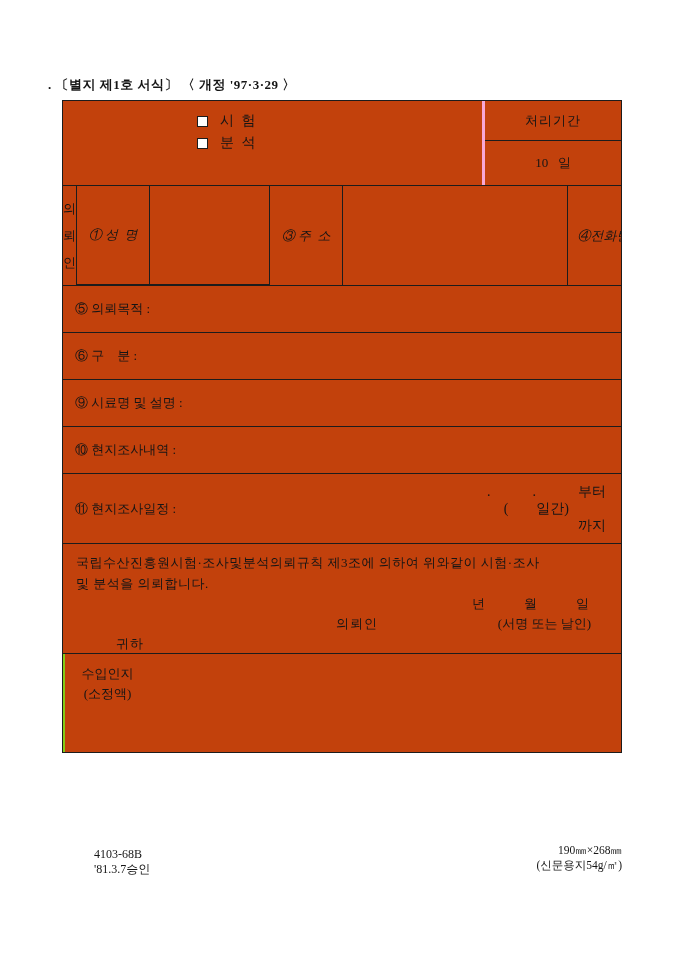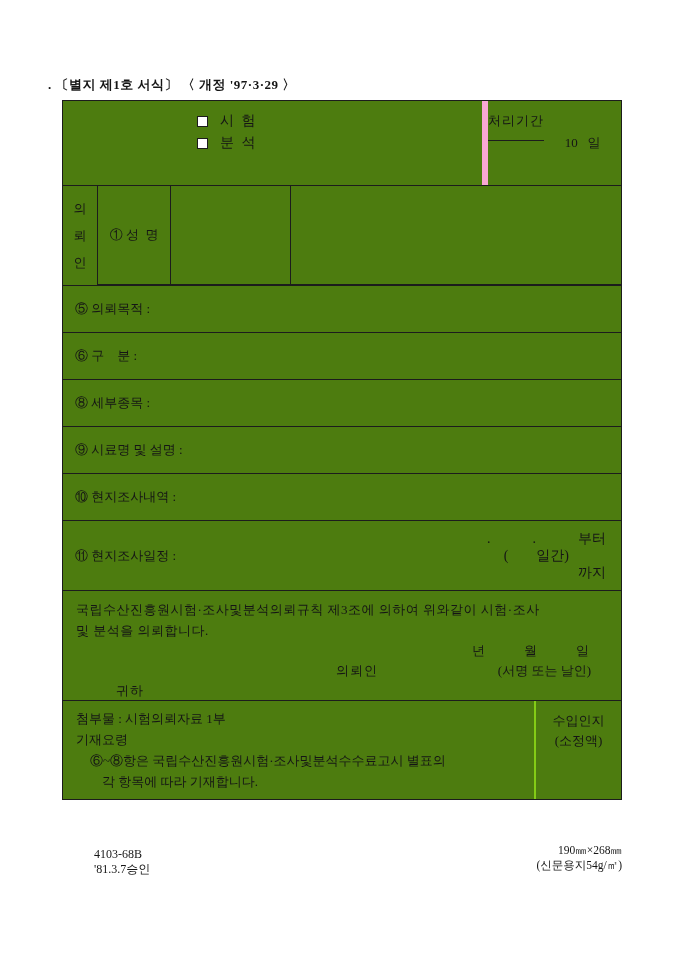--- a/index.html
+++ b/index.html
@@ -8,39 +8,39 @@
     width:680px; height:962px; position:relative;
     font-family:"Liberation Serif","DejaVu Serif",serif;
     color:#151515;
   }
   [data-bind] { white-space:pre; }
 
   .top-note { position:absolute; left:48px; top:76px; font-size:13px; letter-spacing:0.5px;font-weight:bold; }
 
   .form-table {
     position:absolute; left:62px; top:100px; width:560px;
-    border:1.5px solid #1c1c1c; background:#4d7c0f; overflow:hidden;
+    border:1.5px solid #1c1c1c; background:#c2410c; overflow:hidden;
   }
   .row { display:flex; border-bottom:1px solid #1c1c1c; }
   .row:last-child { border-bottom:none; }
 
   
   .r-header { height:85px; }
   .title-cell { flex:1; padding:9px 0 0 134px; }
   .title-line { height:22px; display:flex; align-items:center; font-size:14px; letter-spacing:2px; }
   .cb { width:11px; height:11px; border:1.3px solid #1c1c1c; display:inline-block; margin-right:12px; flex:0 0 auto; background:#fff; }
   .title-suffix { margin-left:30px; letter-spacing:2px; }
-  .period-cell { width:139px; border-left:6px solid #f9a8d4; display:flex; flex-direction:row; }
+  .period-cell { width:139px; border-left:3px solid #f9a8d4; display:flex; flex-direction:column; }
   .period-label { height:40px; border-bottom:1px solid #1c1c1c; display:flex; align-items:center; justify-content:center; font-size:13px; letter-spacing:1px; }
   .period-value { flex:1; display:flex; align-items:center; justify-content:center; font-size:13px; }
 
   
   .r-requester { height:100px; }
   .vert-cell { width:35px; border-right:1px solid #1c1c1c; display:flex; flex-direction:column; align-items:center; justify-content:center; gap:9px; font-size:13px; }
-  .req-grid { flex:1; display:flex; flex-direction:row; }
+  .req-grid { flex:1; display:flex; flex-direction:row;font-style:italic; }
   .req-row { flex:1; display:flex; }
   .req-row1 { border-bottom:1px solid #1c1c1c; }
   .req-label, .req-input { border-right:1px solid #1c1c1c; }
   .req-label { display:flex; align-items:center; justify-content:center; font-size:13px; }
   .grow { flex:1; border-right:none !important; }
   .w73 { width:73px; } .w120 { width:120px; } .w105 { width:105px; }
   .w225 { width:225px; } .w85 { width:85px; }
 
   
   .r-simple { height:47px; }
@@ -104,36 +104,37 @@
         <div data-bind="form.requester.group_label_chars.0">의</div>
         <div data-bind="form.requester.group_label_chars.1">뢰</div>
         <div data-bind="form.requester.group_label_chars.2">인</div>
       </div>
       <div class="req-grid">
         <div class="req-row req-row1">
           <div class="req-label w73" data-bind="form.requester.name_label">① 성  명</div>
           <div class="req-input w120"></div>
           <div class="req-input grow"></div>
         </div>
+        <div class="req-row">
+          <div class="req-label w73" data-bind="form.requester.address_label">③ 주  소</div>
+          <div class="req-input w225"></div>
+          <div class="req-label w85" data-bind="form.requester.phone_label">④전화번호</div>
+          <div class="req-input grow"></div>
+        </div>
       </div>
     </div>
 
     <div class="row r-simple">
       <div class="simple-cell">
         <span data-bind="form.rows.0.label">⑤ 의뢰목적 :</span>
       </div>
     </div>
     <div class="row r-simple">
       <div class="simple-cell">
         <span data-bind="form.rows.1.label">⑥ 구    분 :</span>
-      </div>
-    </div>
-    <div class="row r-simple">
-      <div class="simple-cell">
-        <span data-bind="form.rows.3.label">⑧ 세부종목 :</span>
       </div>
     </div>
     <div class="row r-simple">
       <div class="simple-cell">
         <span data-bind="form.rows.4.label">⑨ 시료명 및 설명 :</span>
       </div>
     </div>
     <div class="row r-simple">
       <div class="simple-cell">
         <span data-bind="form.rows.5.label">⑩ 현지조사내역 :</span>
@@ -156,26 +157,20 @@
         <div class="decl-date" data-bind="form.declaration.date_line">년            월            일</div>
         <div class="decl-sign">
           <span class="decl-requester" data-bind="form.declaration.requester_label">의뢰인</span>
           <span class="decl-signlabel" data-bind="form.declaration.sign_label">(서명 또는 날인)</span>
         </div>
         <div class="decl-recipient" data-bind="form.declaration.recipient">귀하</div>
       </div>
     </div>
 
     <div class="row r-foot">
-      <div class="foot-left">
-        <div class="foot-line" data-bind="form.footer_cell.attachment">첨부물 : 시험의뢰자료 1부</div>
-        <div class="foot-line" data-bind="form.footer_cell.guide_title">기재요령</div>
-        <div class="foot-line indent1" data-bind="form.footer_cell.guide_line1">⑥~⑧항은 국립수산진흥원시험·조사및분석수수료고시 별표의</div>
-        <div class="foot-line indent2" data-bind="form.footer_cell.guide_line2">각 항목에 따라 기재합니다.</div>
-      </div>
       <div class="foot-right">
         <div data-bind="form.footer_cell.stamp_line1">수입인지</div>
         <div data-bind="form.footer_cell.stamp_line2">(소정액)</div>
       </div>
     </div>
 
   </div>
 
   <div class="bottom-left">
     <div data-bind="footer.left_line1">4103-68B</div>

